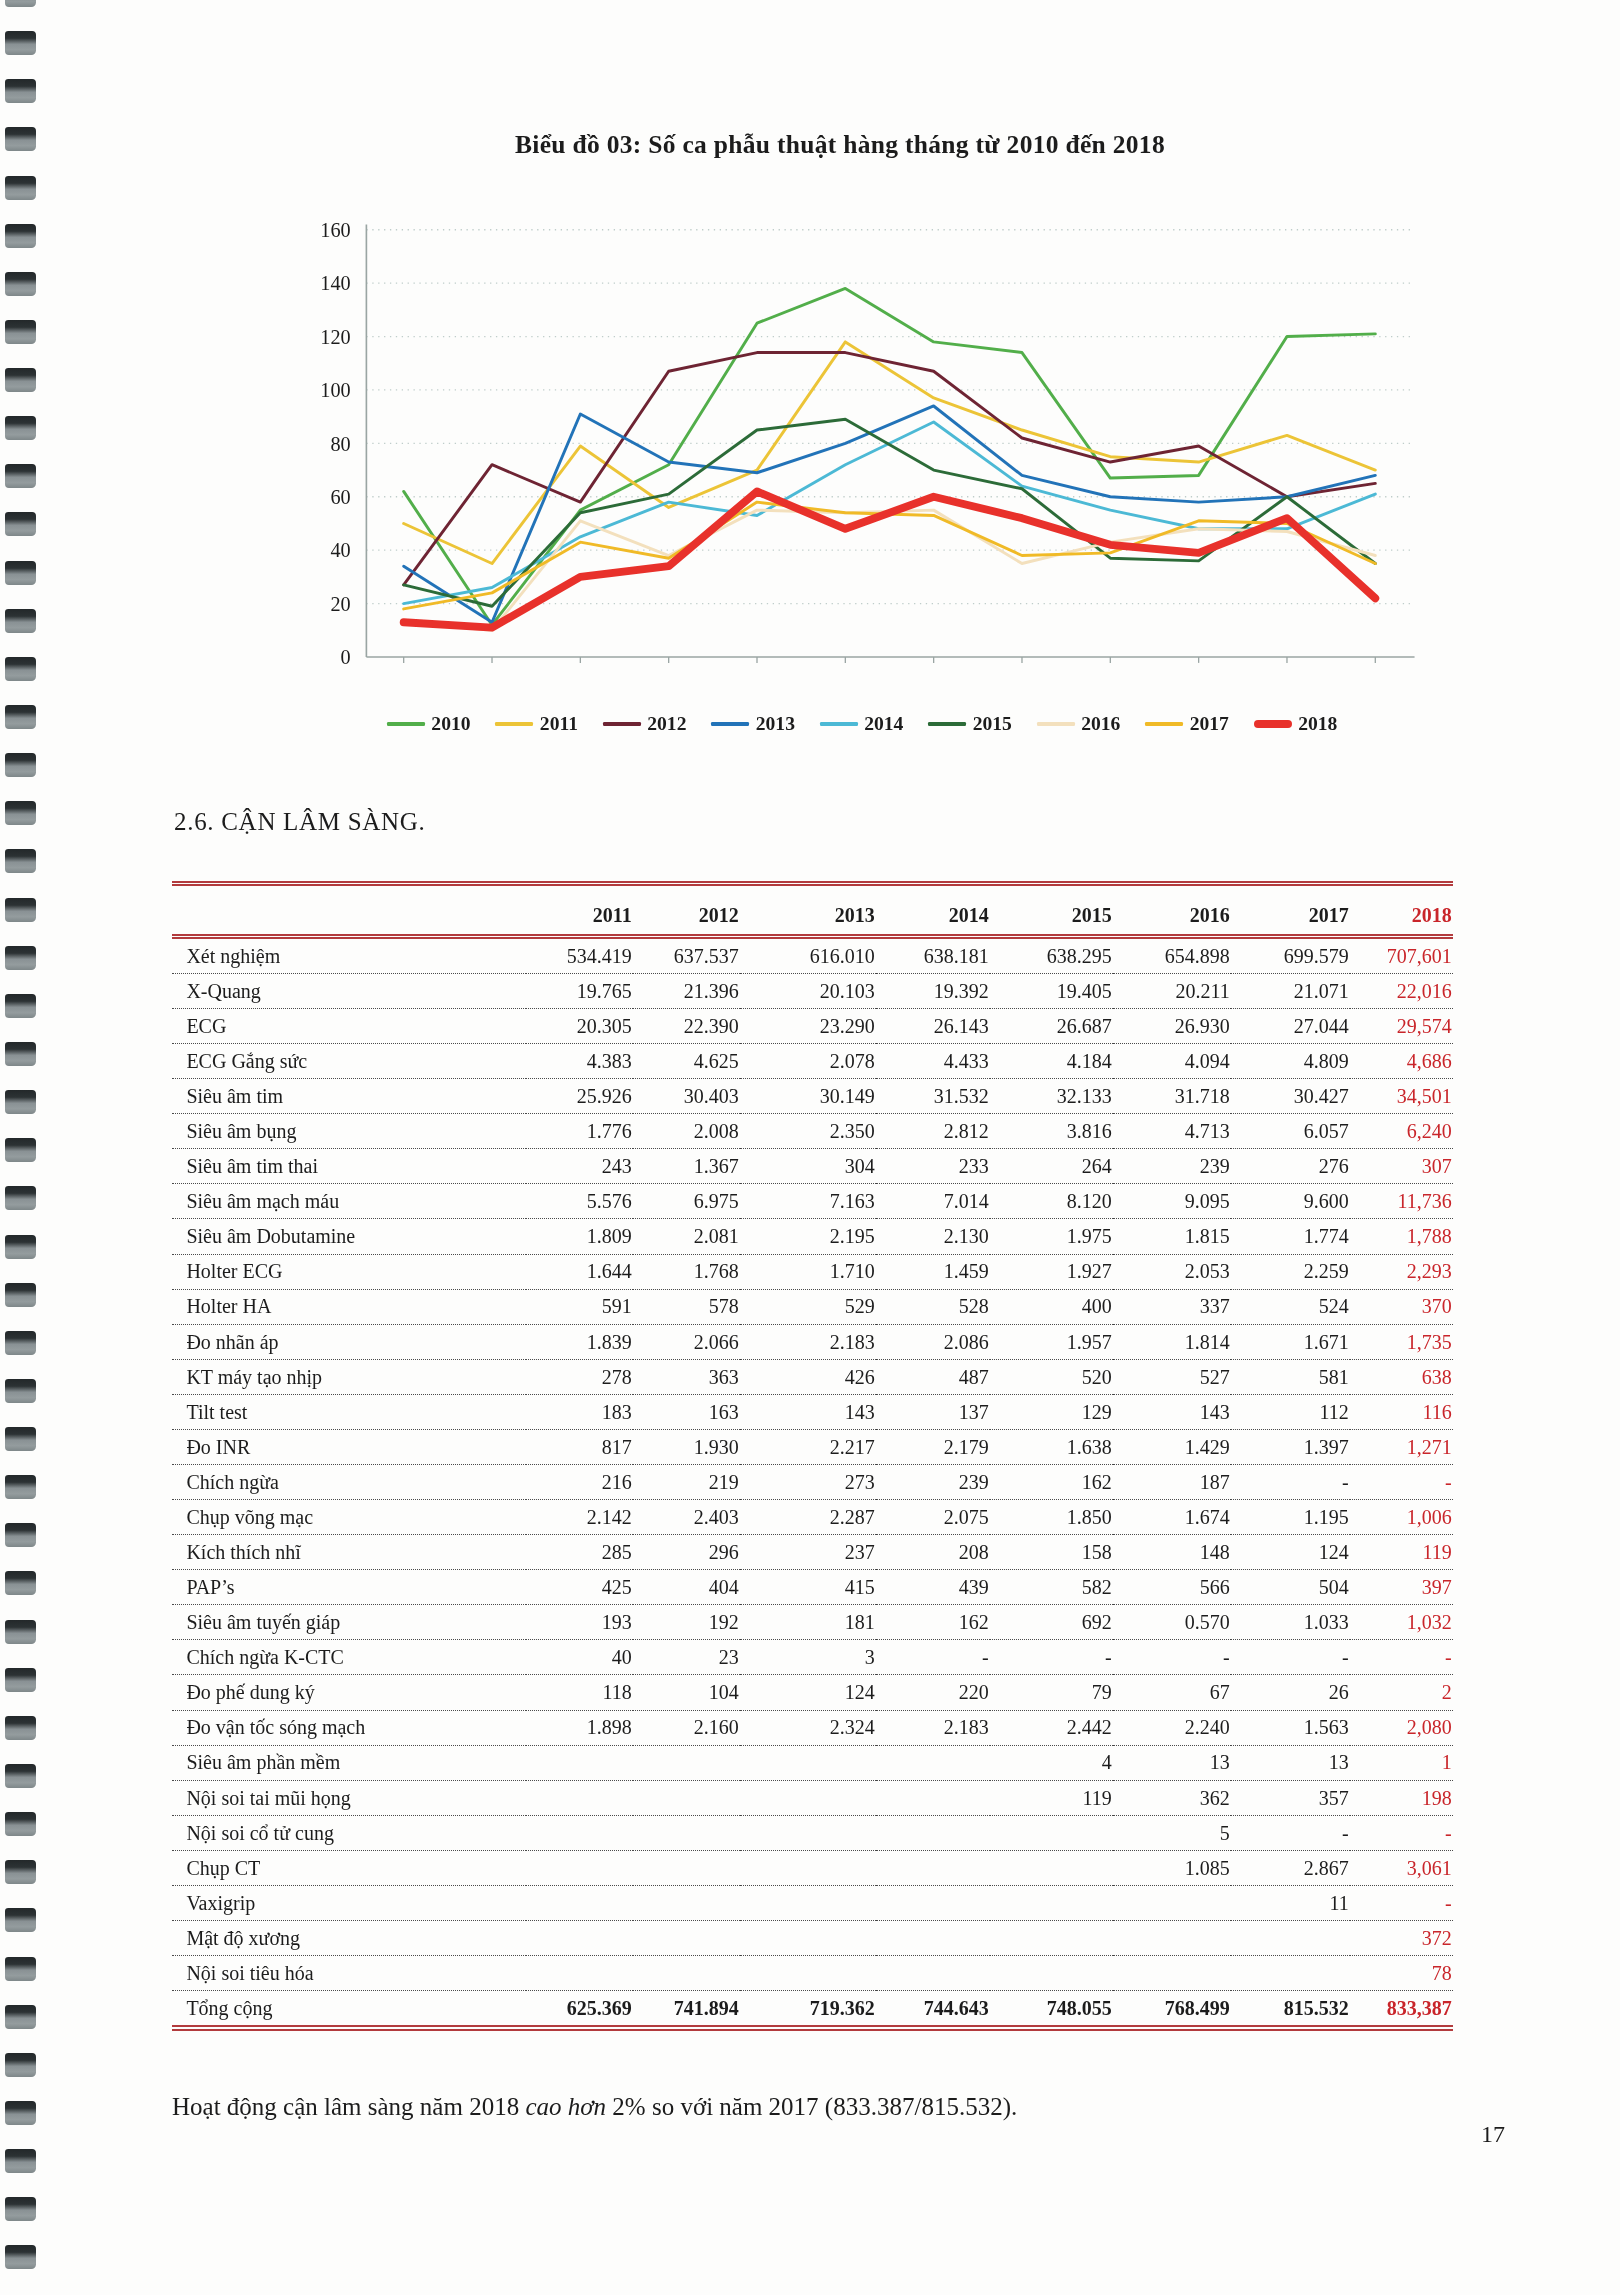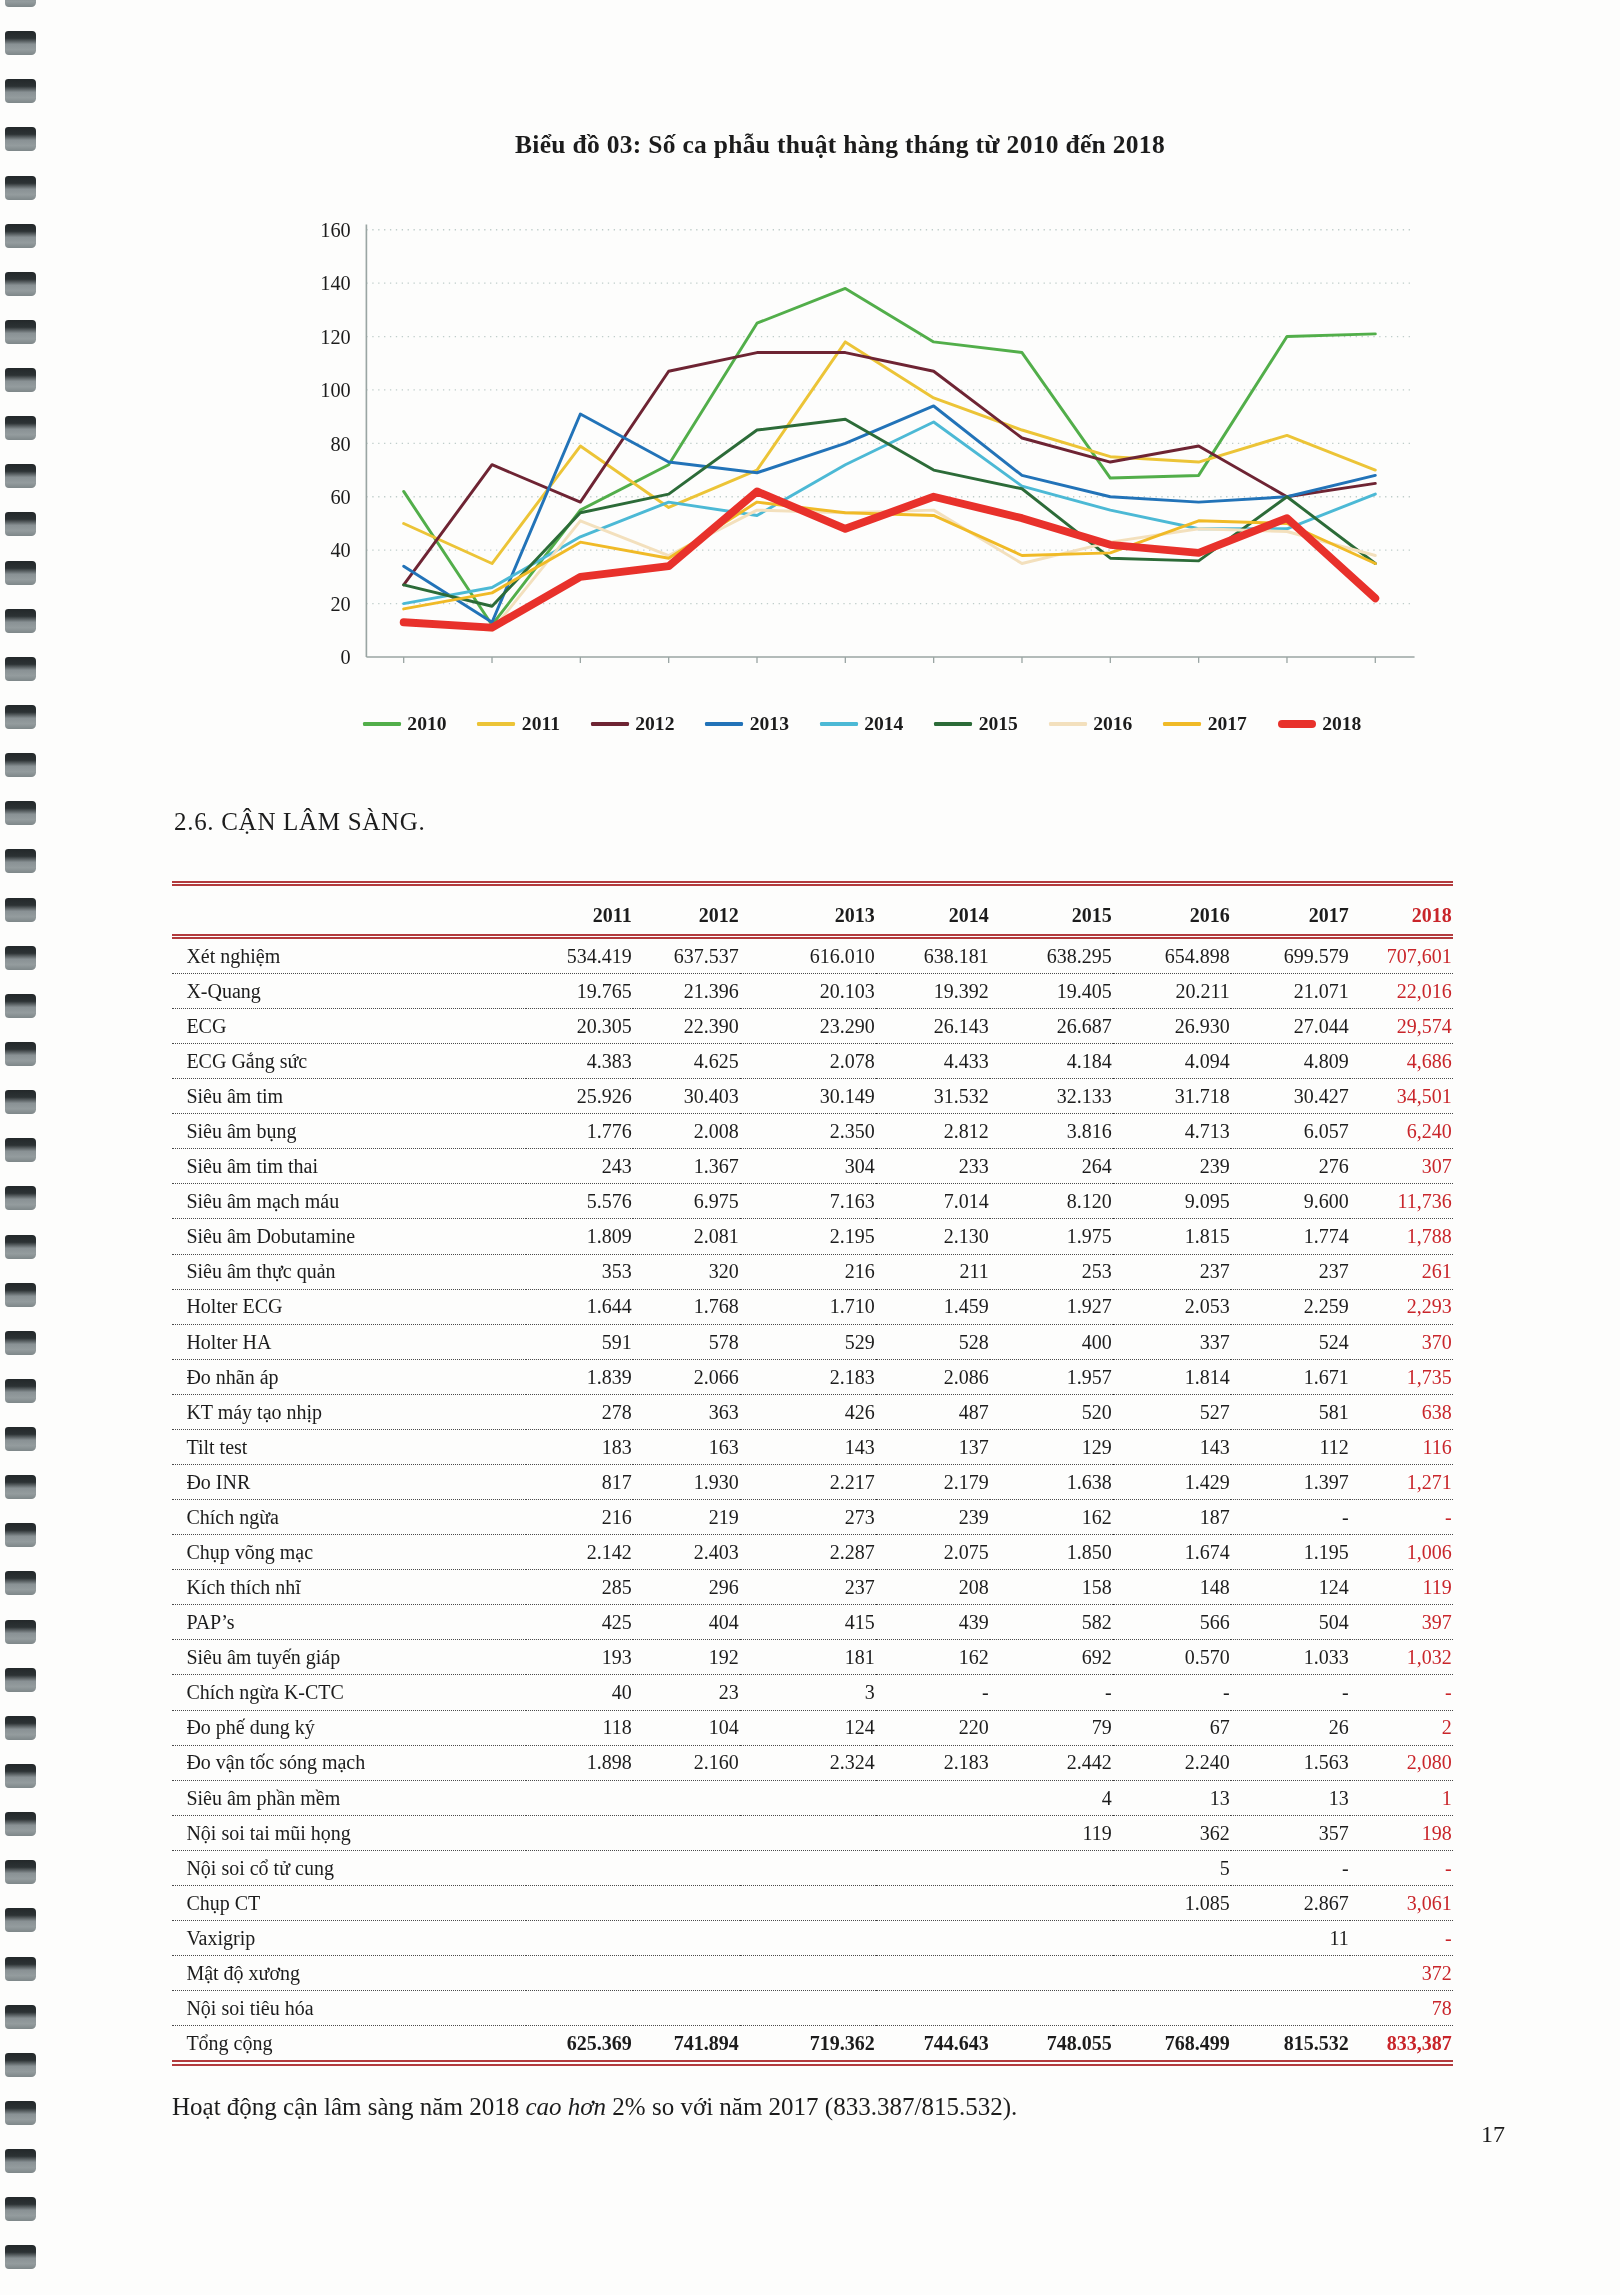--- a/index.html
+++ b/index.html
@@ -22,21 +22,21 @@
   
   .chart-title{
     position:absolute;top:130px;left:0;width:1578px;
     text-align:center;padding-left:102px;box-sizing:border-box;
     font-size:25.5px;font-weight:bold;letter-spacing:0.3px;
   }
   
   .chart-wrap{position:absolute;left:282px;top:216px;width:1179px;height:458px;}
   .legend{
     position:absolute;left:282px;top:713px;width:1172px;
-    display:flex;justify-content:center;align-items:center;gap:19px;
+    display:flex;justify-content:center;align-items:center;gap:13px;
     font-size:19.6px;font-weight:bold;
   }
   .legend-item{display:flex;align-items:center;gap:6.5px;margin-right:11.8px;}
   .legend-swatch{width:38px;height:3.3px;border-radius:1.3px;}
   .legend-swatch.thick{height:8.5px;border-radius:4.6px;}
   
   .section-heading{
     position:absolute;left:174px;top:808px;
     font-size:25px;font-weight:normal;letter-spacing:0.7px;
   }
@@ -351,31 +351,20 @@
           <td>1.809</td>
           <td>2.081</td>
           <td>2.195</td>
           <td>2.130</td>
           <td>1.975</td>
           <td>1.815</td>
           <td>1.774</td>
           <td class="red-val">1,788</td>
         </tr>
         <tr>
-          <td class="lbl">Siêu âm thực quản</td>
-          <td>353</td>
-          <td>320</td>
-          <td>216</td>
-          <td>211</td>
-          <td>253</td>
-          <td>237</td>
-          <td>237</td>
-          <td class="red-val">261</td>
-        </tr>
-        <tr>
           <td class="lbl">Holter ECG</td>
           <td>1.644</td>
           <td>1.768</td>
           <td>1.710</td>
           <td>1.459</td>
           <td>1.927</td>
           <td>2.053</td>
           <td>2.259</td>
           <td class="red-val">2,293</td>
         </tr>

